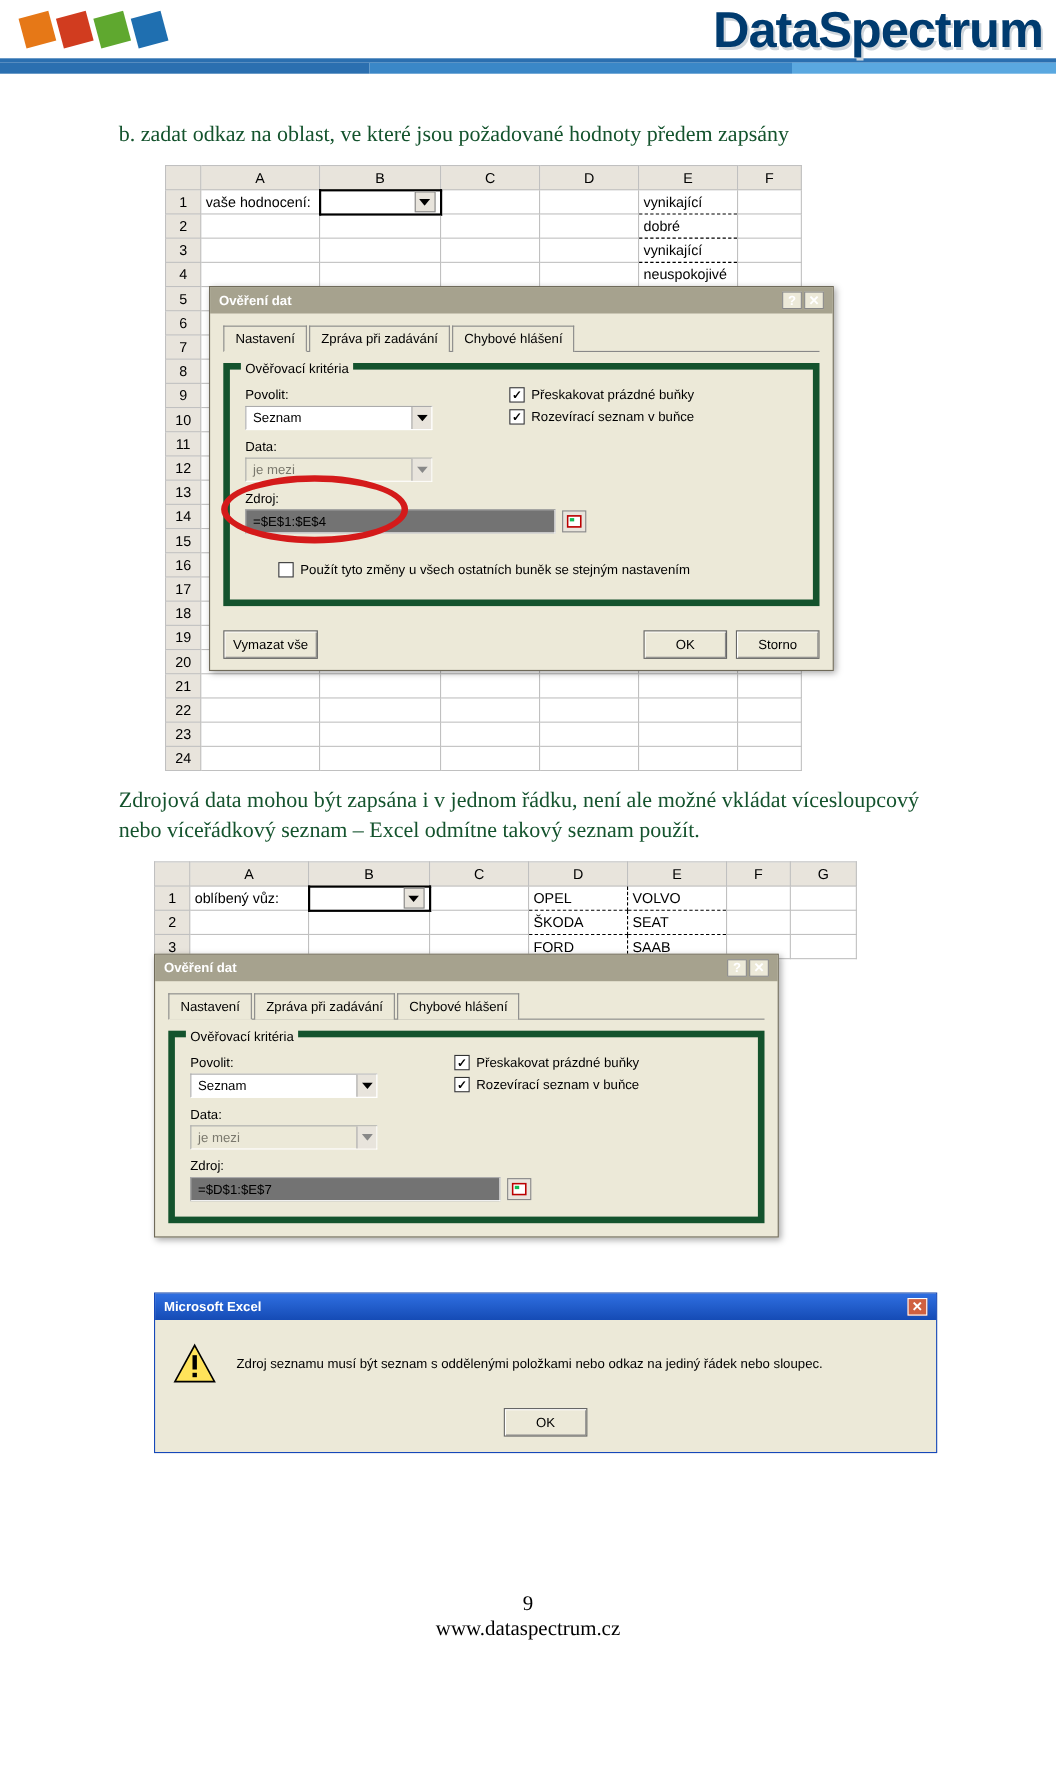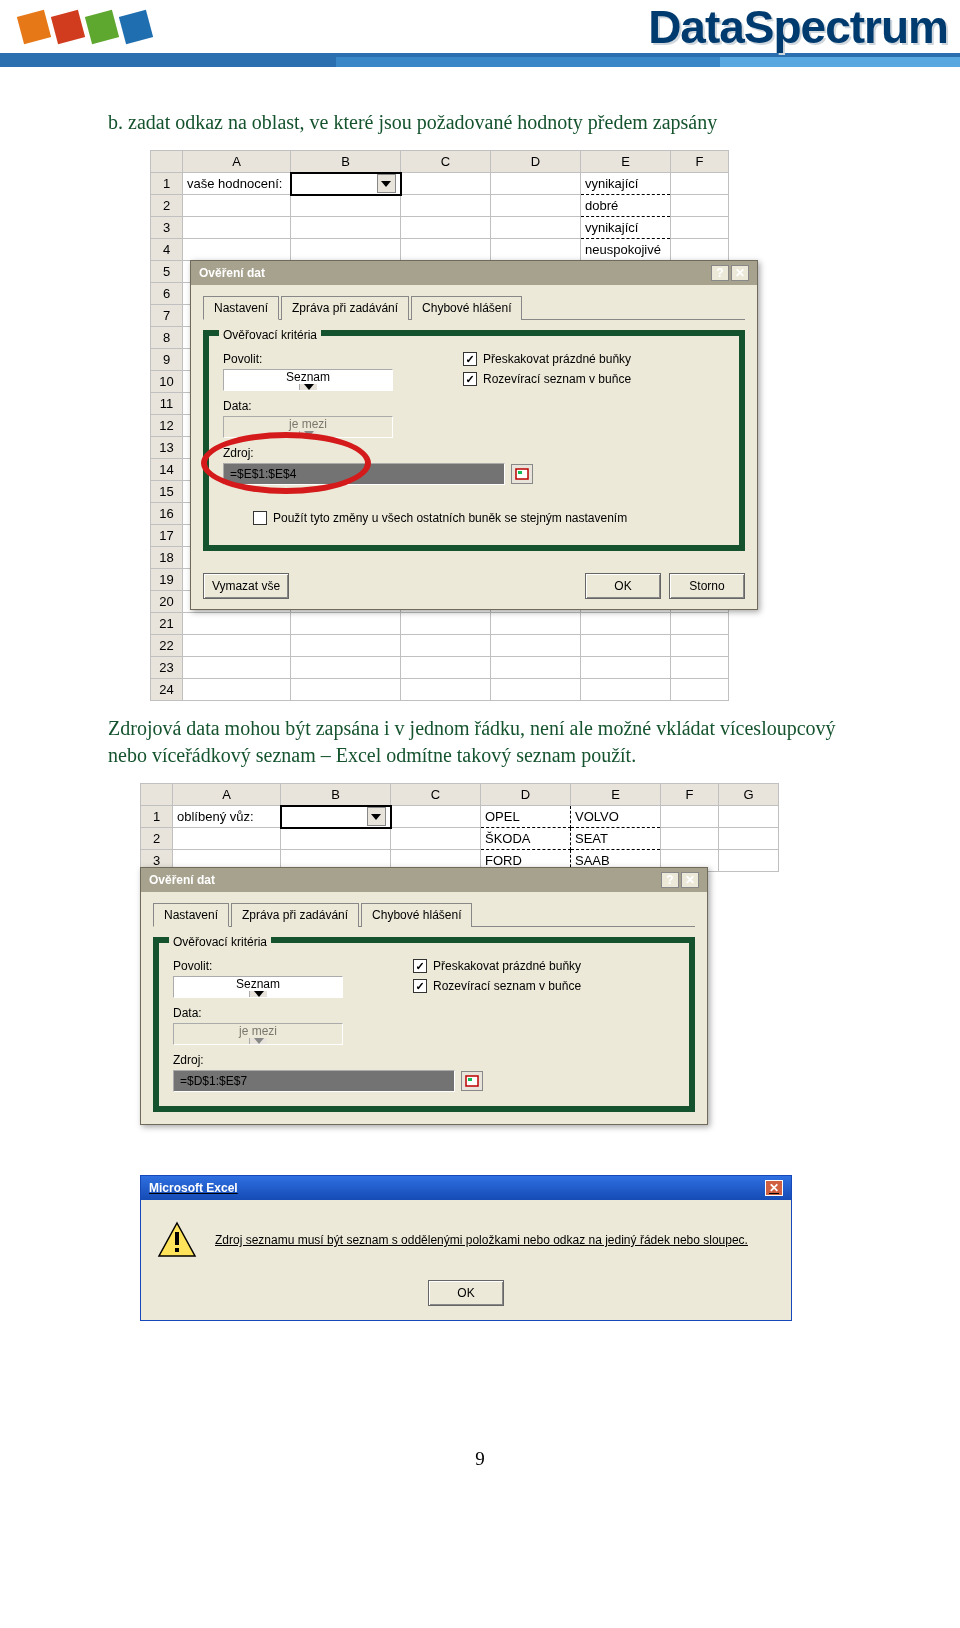--- a/index.html
+++ b/index.html
@@ -36,40 +36,40 @@
   .title-btn { width: 18px; height: 16px; background: #ece9d8; border: 1px solid #888; display:flex; align-items:center; justify-content:center; font-size: 12px; font-weight:bold; font-family: Arial; }
   .dialog-body { padding: 10px 12px 12px 12px; }
   .tabs { display: flex; border-bottom: 1px solid #888; margin-bottom: 10px; }
   .tab { padding: 4px 10px; border: 1px solid #888; border-bottom: none; background: #ece9d8; margin-right: 2px; position: relative; top: 1px; }
   .tab.active { background: #ece9d8; border-bottom: 1px solid #ece9d8; }
   .fieldset { border: 6px solid #14532d; padding: 10px 14px 14px 14px; position: relative; }
   .fieldset-legend { position: absolute; top: -8px; left: 10px; background: #ece9d8; padding: 0 4px; }
   .form-row { display: flex; align-items: flex-start; margin-top: 6px; }
   .left-col { width: 240px; }
   .lbl { display:block; margin-bottom: 3px; }
-  .combo { display: flex; width: 170px; height: 22px; border: 1px inset #fff; background: #fff; align-items:center;flex-direction:column; }
+  .combo { display: flex; width: 170px; height: 22px; border: 1px inset #fff; background: #fff; align-items:center; }
   .combo.disabled { background: #ece9d8; color: #7a786d; }
   .combo .combo-text { flex:1; padding: 0 6px; }
   .combo .combo-arrow { width:18px; height:100%; background:#e8e4dc; border-left:1px solid #aaa; display:flex; align-items:center; justify-content:center; }
   .checkbox-row { display:flex; align-items:center; gap:6px; margin-bottom: 6px; }
   .chk { width: 14px; height: 14px; background:#fff; border:1px solid #333; display:flex; align-items:center; justify-content:center; font-size:11px; font-weight:bold; }
   .chk.empty { }
   .source-wrap { margin-top: 8px; }
   .source-input-row { display:flex; align-items:center; gap: 6px; width: 310px; }
   .source-input { flex:1; height: 22px; border: 1px inset #fff; background:#737373; padding: 0 6px; display:flex; align-items:center; }
   .range-btn { width: 22px; height: 20px; background:#e8e4dc; border:1px solid #888; display:flex; align-items:center; justify-content:center; }
   .range-btn svg { width: 14px; height: 12px; }
   .red-circle { position:absolute; border: 6px solid #d41a1a; border-radius: 50%/50%; width: 170px; height: 62px; pointer-events:none; }
   .bottom-check { margin: 26px 0 6px 30px; }
   .dialog-buttons { display:flex; justify-content: space-between; padding: 10px 12px; }
   .btn { min-width: 86px; height: 26px; background:#ece9d8; border:1px solid #666; box-shadow: inset 1px 1px 0 #fff, inset -1px -1px 0 #888; text-align:center; line-height:24px; cursor:default; }
   .btn.small { min-width: 76px; }
   .btn-spacer { flex:1; }
 
-  .msgbox { background: #ece9d8; border: 1px solid #1648b9; font-family: Tahoma, sans-serif; font-size: 12px; width: 652px; text-decoration: underline; }
+  .msgbox { background: #ece9d8; border: 1px solid #1648b9; font-family: Tahoma, sans-serif; font-size: 12px; width: 712px; }
   .msgbox-title { background: linear-gradient(#2f6fe1,#154bb5); color:#fff; font-weight:bold; padding: 4px 8px; display:flex; justify-content:space-between; align-items:center; }
   .msgbox-body { padding: 20px 16px; display:flex; align-items:center; gap: 18px; }
   .warn-icon { width: 40px; height: 40px; }
   .msgbox-text { flex:1; }
   .msgbox-buttons { text-align:center; padding-bottom: 14px; }
 
   .page-footer { text-align:center; font-family:"Times New Roman", serif; font-size: 19px; margin-top: 40px; }
 
   .fig1 { margin-left: 60px; position: relative; }
   .fig1 .dialog-overlay { position: absolute; left: 40px; top: 110px; }
@@ -563,15 +563,16 @@
       <div class="msgbox-buttons">
         <span class="btn small" style="display:inline-block">OK</span>
       </div>
     </div>
 
     <div class="fig2-spacer"></div>
   </div>
 
   <div class="page-footer">
     <div>9</div>
+    <div>www.dataspectrum.cz</div>
   </div>
 
 </div>
 
 </body></html>

